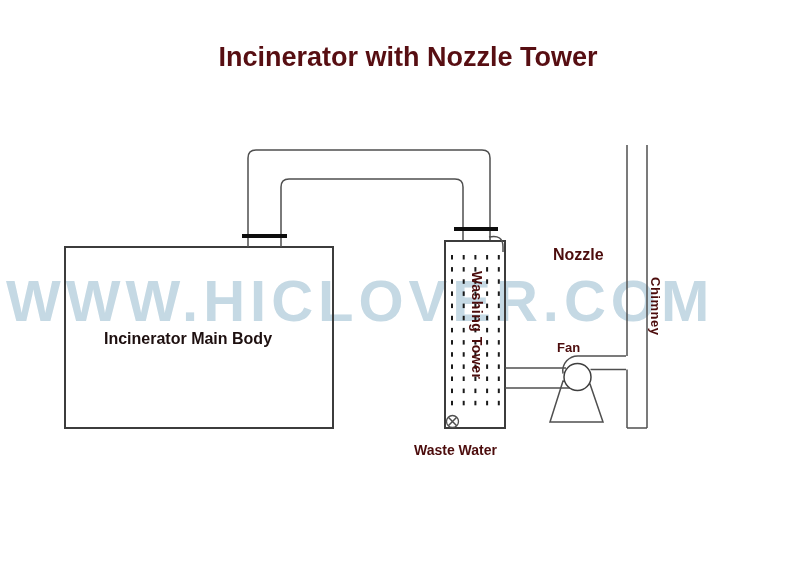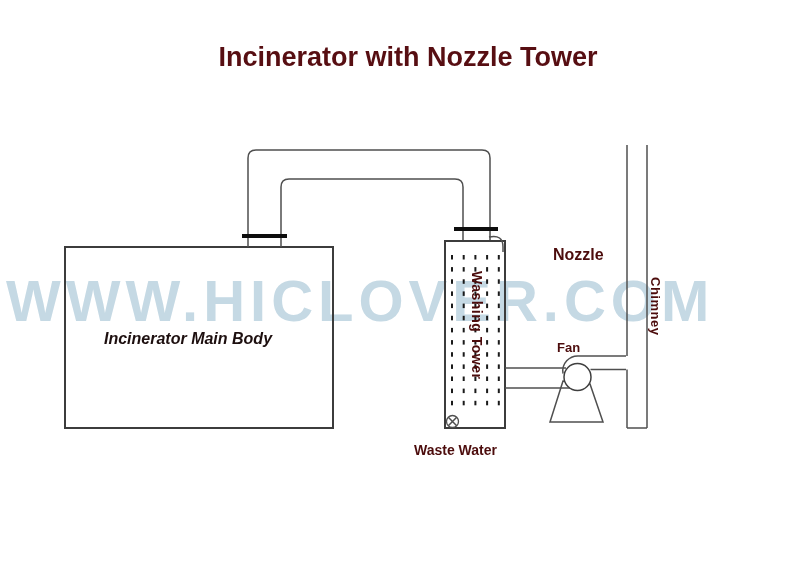--- a/index.html
+++ b/index.html
@@ -12,21 +12,21 @@
     top:42px;left:408px;transform:translateX(-50%);
     font-size:27px;font-weight:bold;color:var(--title,#570e12);
     letter-spacing:0px;z-index:3;
   }
   #watermark{
     top:272px;left:6px;font-size:58px;font-weight:bold;
     letter-spacing:5px;color:var(--watermark,#c5d9e4);z-index:1;line-height:1;
   }
   #diagram{position:absolute;top:0;left:0;z-index:2;}
   .lbl{font-weight:bold;color:var(--label,#4c0c0c);z-index:3;line-height:1.1;}
-  #lbl-main-body{top:330px;left:104px;font-size:16px;color:var(--body_label,#1d0f0f);font-style:italic;}
+  #lbl-main-body{top:330px;left:104px;font-size:16px;color:var(--body_label,#1d0f0f);}
   #lbl-nozzle{top:246px;left:507px;font-size:16px;margin-left:46px;}
   #lbl-fan{top:341px;left:557px;font-size:13px;}
   #lbl-waste-water{top:443px;left:414px;font-size:14px;}
   #lbl-washing-tower{
     top:271px;left:484px;font-size:14px;letter-spacing:0.5px;
     transform:rotate(90deg);transform-origin:top left;
   }
   #lbl-chimney{
     top:277px;left:662px;font-size:13px;letter-spacing:0.5px;
     transform:rotate(90deg);transform-origin:top left;

